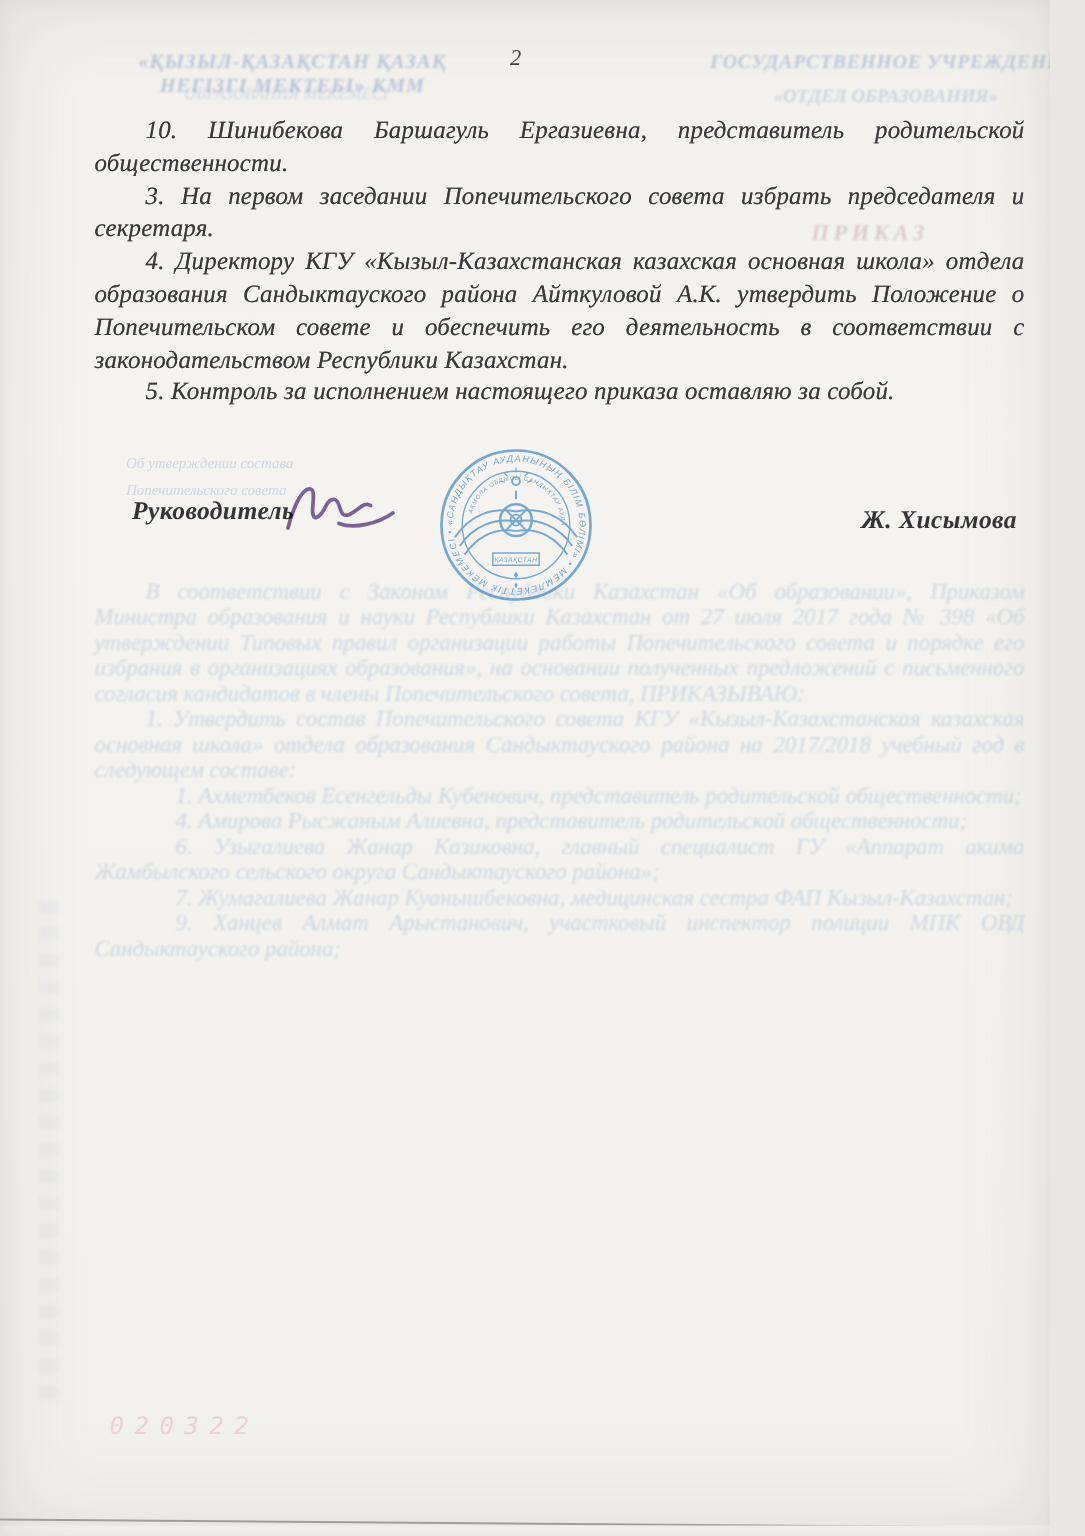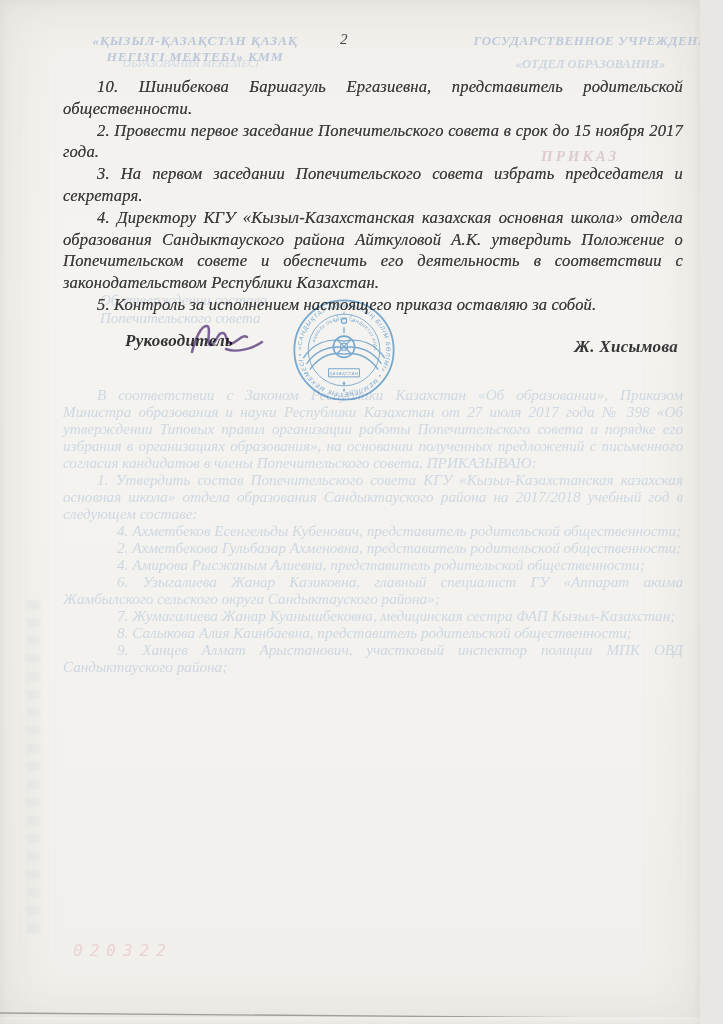--- a/index.html
+++ b/index.html
@@ -8,35 +8,35 @@
     font-family:"Liberation Serif","DejaVu Serif",serif;font-style:italic;}
   .page::after{content:"";position:absolute;inset:0;pointer-events:none;
     box-shadow:inset 0 0 55px rgba(175,170,158,.28), inset 0 0 8px rgba(190,185,175,.18);}
   
   .body-text{position:absolute;left:63px;top:76px;width:620px;
     font-size:16.6px;line-height:21.8px;color:#3a393b;text-align:justify;
     letter-spacing:.15px;text-shadow:0 0 .35px rgba(58,57,59,.75);}
   .body-text p{margin:0;text-indent:34px;}
   .page-num{position:absolute;left:340px;top:31px;font-size:15px;color:#434245;}
   .sig-row{position:absolute;left:88px;top:331px;width:590px;color:#343336;}
-  .sig-role{position:absolute;left:0;top:0;font-size:17px;font-weight:bold;letter-spacing:.3px;margin-left:37px;}
+  .sig-role{position:absolute;left:0;top:0;font-size:17px;font-weight:bold;letter-spacing:.3px;}
   .sig-name{position:absolute;right:0;top:6px;font-size:17px;font-weight:bold;letter-spacing:.3px;margin-left:40px;}
   
   .ghost{color:rgba(118,148,196,.34);filter:blur(.55px);}
   .gh-left-1{position:absolute;left:74px;top:33px;width:242px;text-align:center;
     font-size:13.5px;font-weight:bold;letter-spacing:.8px;color:rgba(116,144,192,.42);}
   .gh-left-2{position:absolute;left:96px;top:57px;width:190px;text-align:center;
     font-size:11px;color:rgba(118,148,196,.26);}
   .gh-right-1{position:absolute;left:466px;top:33px;width:252px;text-align:right;
     font-size:13px;font-weight:bold;letter-spacing:.6px;color:rgba(116,144,192,.40);}
   .gh-right-2{position:absolute;left:488px;top:57px;width:205px;text-align:center;
     font-size:12.5px;font-weight:bold;color:rgba(118,148,196,.30);}
   .gh-prikaz{position:absolute;left:541px;top:148px;font-size:15px;font-weight:bold;
     letter-spacing:3px;color:rgba(168,112,142,.30);filter:blur(.6px);}
-  .gh-subj{position:absolute;left:100px;font-size:15px;color:rgba(118,150,196,.30);filter:blur(.5px);}
+  .gh-subj{position:absolute;left:84px;font-size:10px;color:rgba(118,150,196,.30);filter:blur(.5px);margin-top:12px;}
   .gh-subj.l1{top:292px;} .gh-subj.l2{top:310px;}
   .ghost-body{position:absolute;left:63px;top:386px;width:620px;
     font-size:15.2px;line-height:17px;text-align:justify;
     color:rgba(120,152,198,.30);filter:blur(.55px);}
   .ghost-body p{margin:0;text-indent:34px;}
   .ghost-body p:nth-of-type(n+3){text-indent:54px;}
   .gh-serial{position:absolute;left:73px;top:941px;font-family:"DejaVu Sans Mono",monospace;
     font-size:16px;letter-spacing:7px;color:rgba(224,128,140,.28);filter:blur(.4px);}
   .edge-smudge{position:absolute;left:26px;top:600px;width:14px;height:335px;
     background:repeating-linear-gradient(180deg,rgba(138,158,190,.07) 0 9px,rgba(138,158,190,.02) 9px 18px);
@@ -58,36 +58,33 @@
   <div class="gh-left-2 ghost">ОБРАЗОВАНИЯ МЕКЕМЕСІ</div>
   <div class="gh-right-1 ghost">ГОСУДАРСТВЕННОЕ УЧРЕЖДЕНИЕ</div>
   <div class="gh-right-2 ghost">«ОТДЕЛ ОБРАЗОВАНИЯ»</div>
   <div class="gh-prikaz">ПРИКАЗ</div>
   <div class="gh-subj l1">Об утверждении состава</div>
   <div class="gh-subj l2">Попечительского совета</div>
   <div class="ghost-body">
 
   <p>В соответствии с Законом Республики Казахстан «Об образовании», Приказом Министра образования и науки Республики Казахстан от 27 июля 2017 года № 398 «Об утверждении Типовых правил организации работы Попечительского совета и порядке его избрания в организациях образования», на основании полученных предложений с письменного согласия кандидатов в члены Попечительского совета, ПРИКАЗЫВАЮ:</p>
       <p>1. Утвердить состав Попечительского совета КГУ «Кызыл-Казахстанская казахская основная школа» отдела образования Сандыктауского района на 2017/2018 учебный год в следующем составе:</p>
-      <p>4. Ахметбеков Есенгельды Кубенович, представитель родительской общественности;</p>
-      <p>2. Ахметбекова Гульбазар Ахменовна, представитель родительской общественности;</p>
+      <p>1. Ахметбеков Есенгельды Кубенович, представитель родительской общественности;</p>
       <p>4. Амирова Рысжаным Алиевна, представитель родительской общественности;</p>
       <p>6. Узыгалиева Жанар Казиковна, главный специалист ГУ «Аппарат акима Жамбылского сельского округа Сандыктауского района»;</p>
       <p>7. Жумагалиева Жанар Куанышбековна, медицинская сестра ФАП Кызыл-Казахстан;</p>
-      <p>8. Салыкова Алия Каинбаевна, представитель родительской общественности;</p>
       <p>9. Ханцев Алмат Арыстанович, участковый инспектор полиции МПК ОВД Сандыктауского района;</p>
     </div>
   <div class="gh-serial">020322</div>
   <div class="edge-smudge"></div>
 
   <div class="page-num">2</div>
   <div class="body-text">
 
   <p>10. Шинибекова Баршагуль Ергазиевна, представитель родительской общественности.</p>
-      <p>2. Провести первое заседание Попечительского совета в срок до 15 ноября 2017 года.</p>
       <p>3. На первом заседании Попечительского совета избрать председателя и секретаря.</p>
       <p>4. Директору КГУ «Кызыл-Казахстанская казахская основная школа» отдела образования Сандыктауского района Айткуловой А.К. утвердить Положение о Попечительском совете и обеспечить его деятельность в соответствии с законодательством Республики Казахстан.</p>
       <p>5. Контроль за исполнением настоящего приказа оставляю за собой.</p>
     </div>
   <div class="sig-row">
     <span class="sig-role">Руководитель</span>
     <span class="sig-name">Ж. Хисымова</span>
   </div>
 
   <div class="signature">

